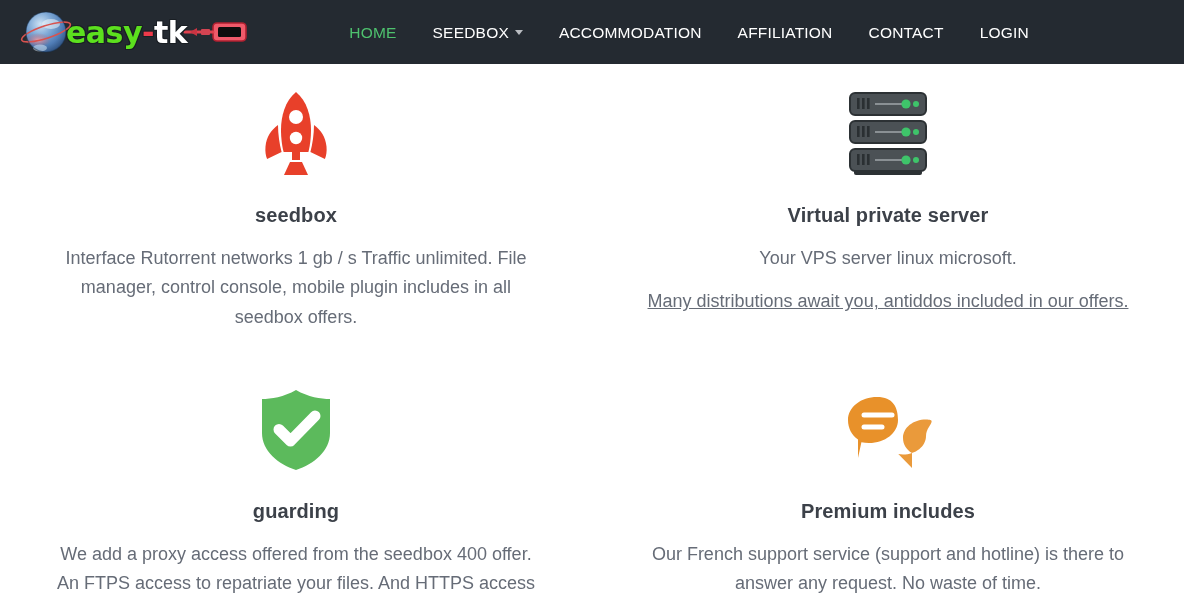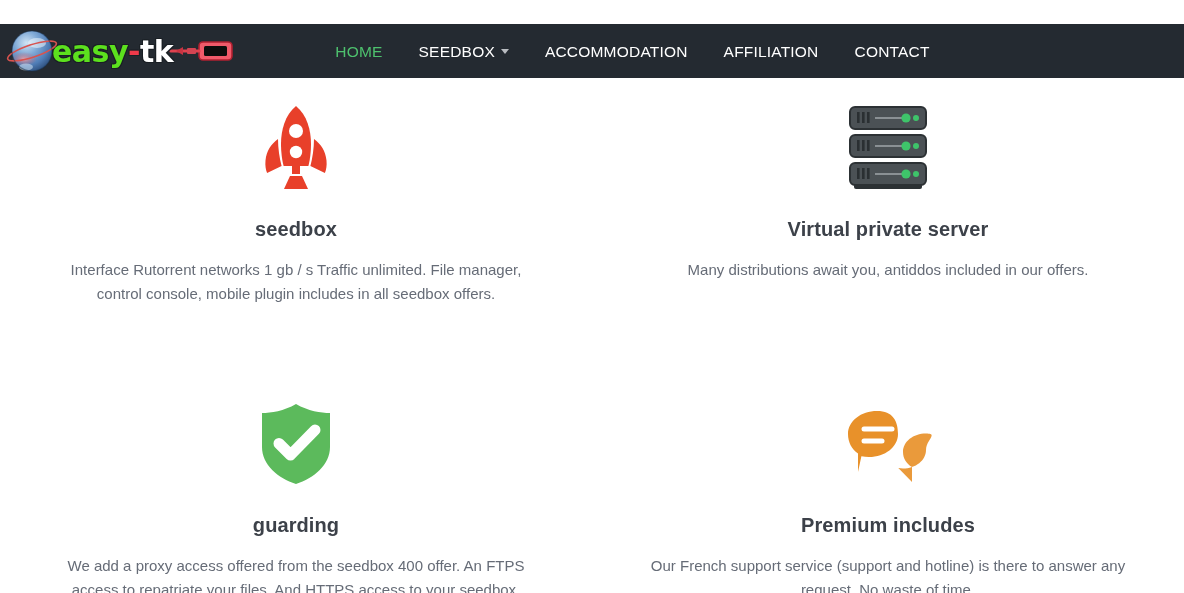--- a/index.html
+++ b/index.html
@@ -13,28 +13,27 @@
 
   body {
     font-family: "Liberation Sans", sans-serif;
     background: #ffffff;
     color: #555b66;
     -webkit-font-smoothing: antialiased;
   }
 
   
   .navbar {
-    height: 54px;
+    height: 64px;
     background: #242a31;
     display: flex;
     align-items: center;
-    padding: 0 0 0 6px;
+    padding: 0 0 0 20px;
     position: relative;
     white-space: nowrap;
-    margin-top: 24px;
   }
 
   .brand {
     display: flex;
     align-items: center;
     height: 57px;
     flex: 0 0 auto;
     text-decoration: none;
     margin-right: 8px;
   }
@@ -139,26 +138,26 @@
 
   .feature-title {
     font-size: 20px;
     font-weight: bold;
     color: #3c4149;
     margin-bottom: 17px;
     letter-spacing: 0.1px;
   }
 
   .feature-desc {
-    font-size: 15px;
+    font-size: 18px;
     line-height: 1.63;
     color: #666c77;
     max-width: 560px;
   }
-  .feature-desc + .feature-desc { margin-top: 14px; }
+  .feature-desc + .feature-desc { margin-top: 14px; text-decoration: underline; }
 </style>
 </head>
 <body>
 
 <nav class="navbar">
 
   <a class="brand" href="#">
     <svg class="brand-globe" viewBox="0 0 52 50">
       <defs>
         <radialGradient id="planet" cx="36%" cy="30%" r="78%">
@@ -206,20 +205,23 @@
     <li class="nav-item">
       <a class="nav-link" href="#">ACCOMMODATION</a>
     </li>
     <li class="nav-item">
       <a class="nav-link" href="#">AFFILIATION</a>
     </li>
     <li class="nav-item">
       <a class="nav-link" href="#">CONTACT</a>
     </li>
     <li class="nav-item">
+      <a class="nav-link" href="#">LOGIN</a>
+    </li>
+    <li class="nav-item">
       
     </li>
   </ul>
 </nav>
 
 <main class="features">
 
   <section class="feature">
     <div class="feature-icon">
       <svg width="96" height="96" viewBox="0 0 96 96">
@@ -265,20 +267,21 @@
           <circle cx="68" cy="18" r="4.6" fill="#3ec46a"></circle>
             <circle cx="78" cy="18" r="3" fill="#3ec46a"></circle>
           <circle cx="68" cy="46" r="4.6" fill="#3ec46a"></circle>
             <circle cx="78" cy="46" r="3" fill="#3ec46a"></circle>
           <circle cx="68" cy="74" r="4.6" fill="#3ec46a"></circle>
             <circle cx="78" cy="74" r="3" fill="#3ec46a"></circle>
         </g>
       </svg>
     </div>
     <h3 class="feature-title">Virtual private server</h3>
+    <p class="feature-desc">Your VPS server linux microsoft.</p>
     <p class="feature-desc">Many distributions await you, antiddos included in our offers.</p>
   </section>
 
   <section class="feature">
     <div class="feature-icon">
       <svg width="92" height="92" viewBox="0 0 92 92">
         <path d="M46 6C34 13 21 15 12 15v34c0 18 16 31 34 37 18-6 34-19 34-37V15c-9 0-22-2-34-9z" fill="#5cba5c"></path>
         <path d="M29 45.5 l11.5 11.5 L65 32" fill="none" stroke="#ffffff" stroke-width="11" stroke-linecap="round" stroke-linejoin="round"></path>
       </svg>
     </div>

